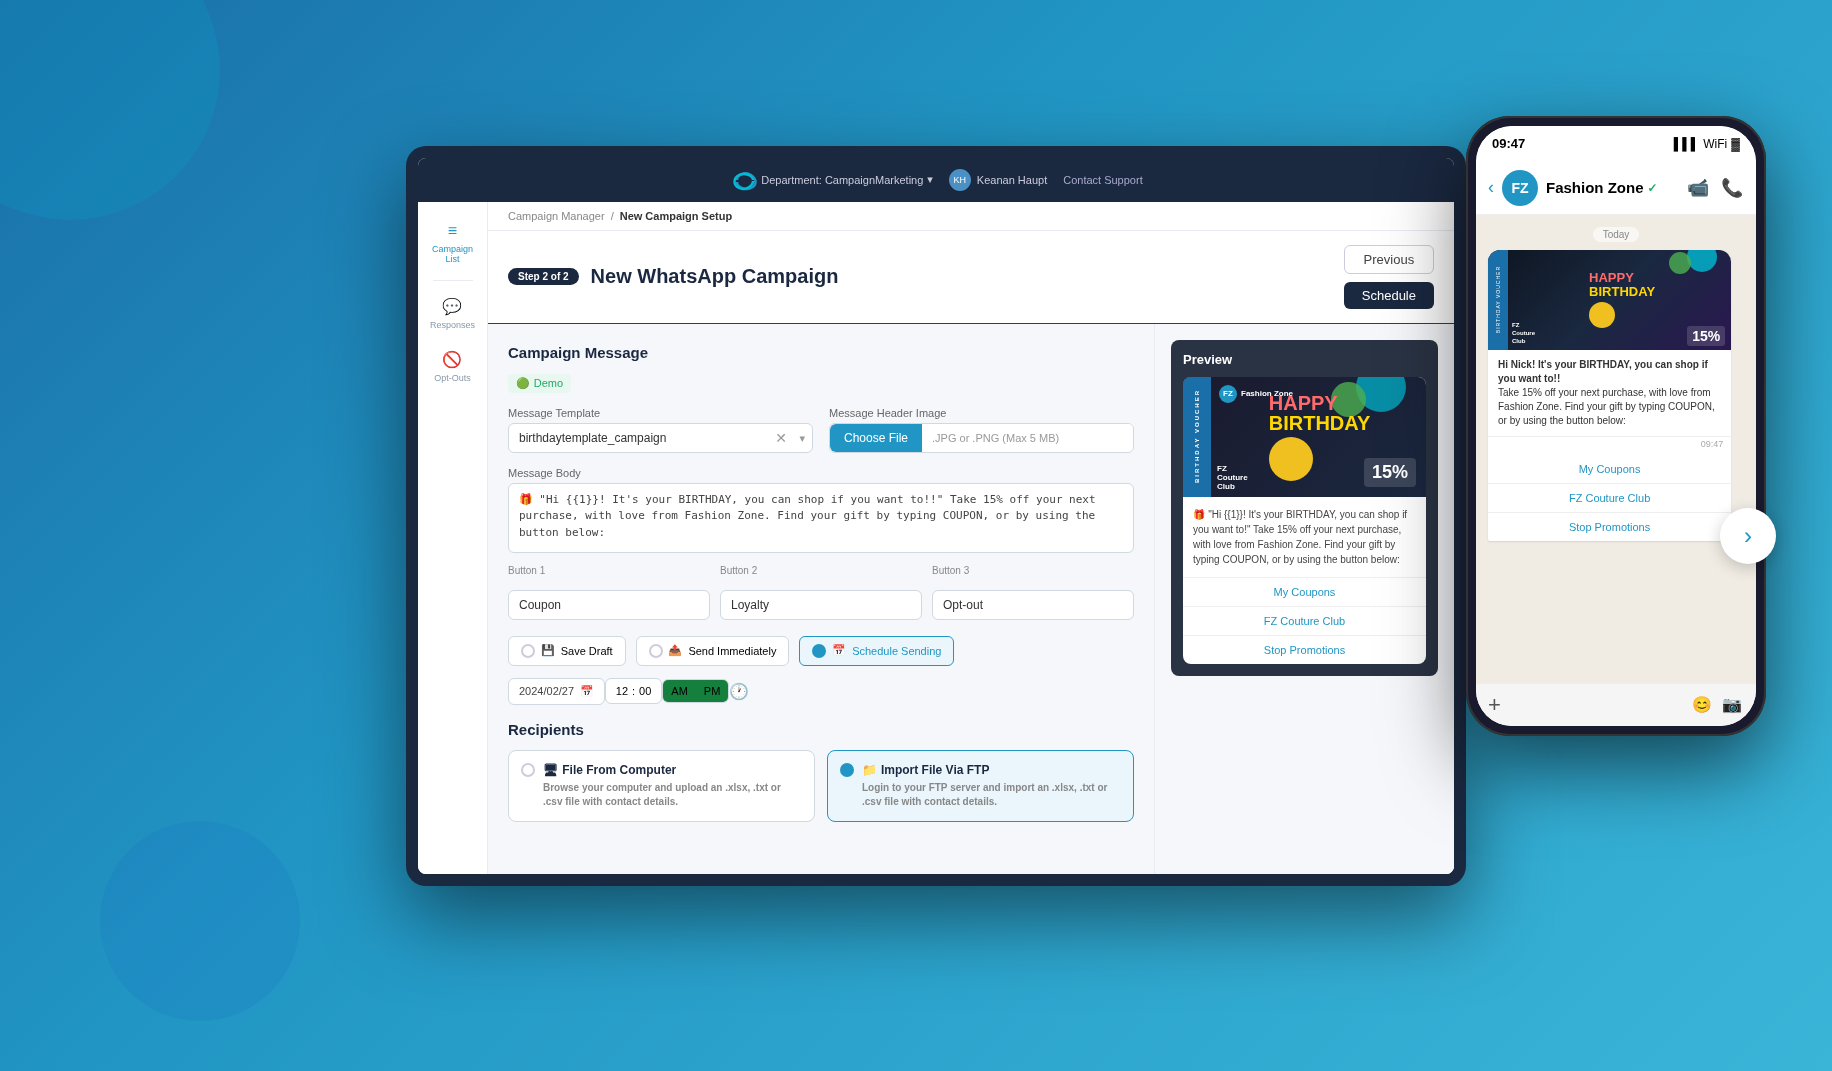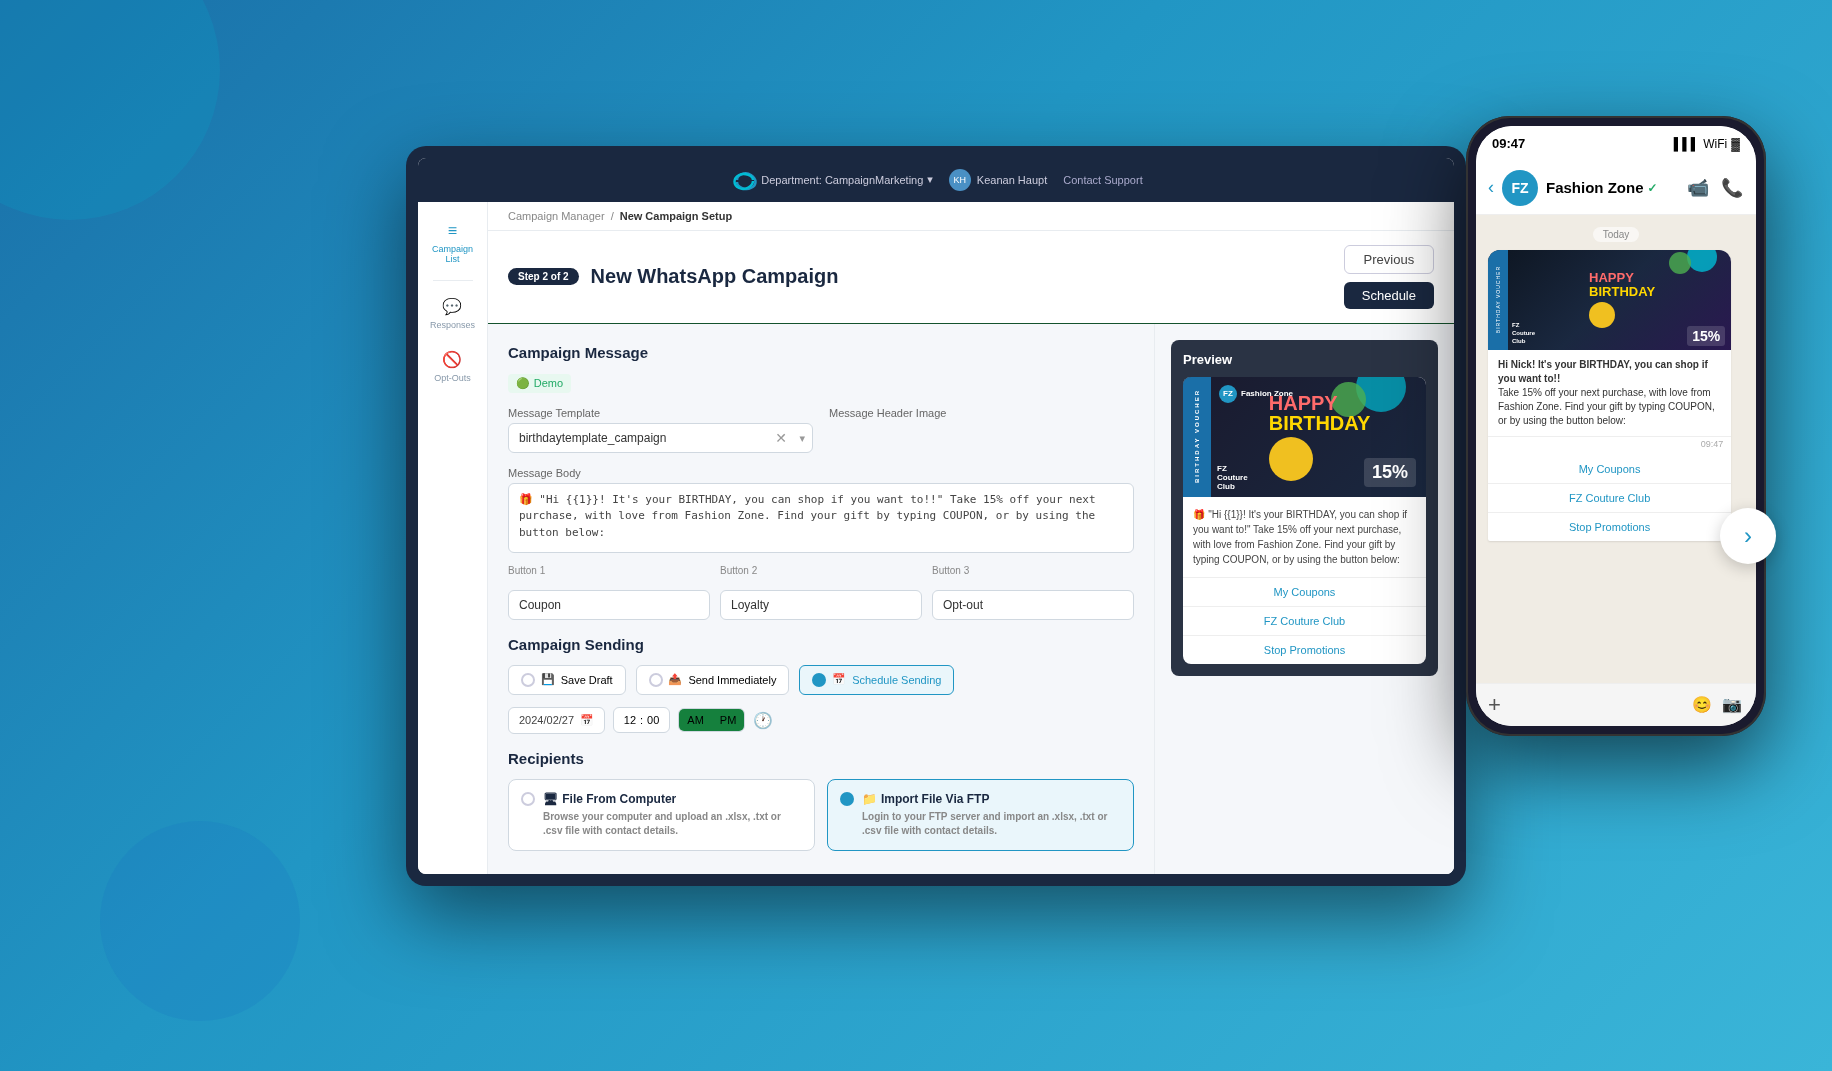--- a/index.html
+++ b/index.html
@@ -363,21 +363,20 @@
       border: 2px solid #ccd;
       flex-shrink: 0;
     }
     .radio-circle.checked {
       border-color: #2196c4;
       background: #2196c4;
     }
     .date-time-row {
       display: flex;
       align-items: center;
-      gap: 8px;
       margin-bottom: 16px;
     }
     .date-input {
       border: 1px solid #d0d8e0;
       border-radius: 6px;
       padding: 6px 10px;
       font-size: 11px;
       color: #444;
       display: flex;
       align-items: center;
@@ -842,20 +841,24 @@
                   <div class="form-group">
                     <label class="form-label">Message Template</label>
                     <div class="form-select-wrapper">
                       <input type="text" class="form-input" value="birthdaytemplate_campaign" style="">
                       <span class="clear-btn">✕</span>
                       <span class="chevron-down">▾</span>
                     </div>
                   </div>
                   <div class="form-group">
                     <label class="form-label">Message Header Image</label>
+                    <div class="file-input-wrapper">
+                      <button class="choose-file-btn">Choose File</button>
+                      <span class="file-hint">.JPG or .PNG (Max 5 MB)</span>
+                    </div>
                   </div>
                 </div>
 
                 <div class="form-group" style="margin-bottom:12px;">
                   <label class="form-label">Message Body</label>
                   <textarea class="message-body-area" style="">🎁 "Hi {{1}}! It's your BIRTHDAY, you can shop if you want to!!" Take 15% off your next purchase, with love from Fashion Zone. Find your gift by typing COUPON, or by using the button below:</textarea>
                 </div>
 
                 <div class="buttons-row">
                   <div class="btn-input-group">
@@ -867,21 +870,20 @@
                     <input type="text" class="form-input" value="Loyalty" style="">
                   </div>
                   <div class="btn-input-group">
                     <div class="btn-label-small">Button 3</div>
                     <input type="text" class="form-input" value="Opt-out" style="">
                   </div>
                 </div>
               </div>
 
               <div>
-                <h2 class="section-title">Campaign Sending</h2>
                 <div class="sending-options">
                   <div class="radio-option">
                     <div class="radio-circle"></div>
                     <span>💾</span>
                     <span>Save Draft</span>
                   </div>
                   <div class="radio-option">
                     <div class="radio-circle"></div>
                     <span>📤</span>
                     <span>Send Immediately</span>

